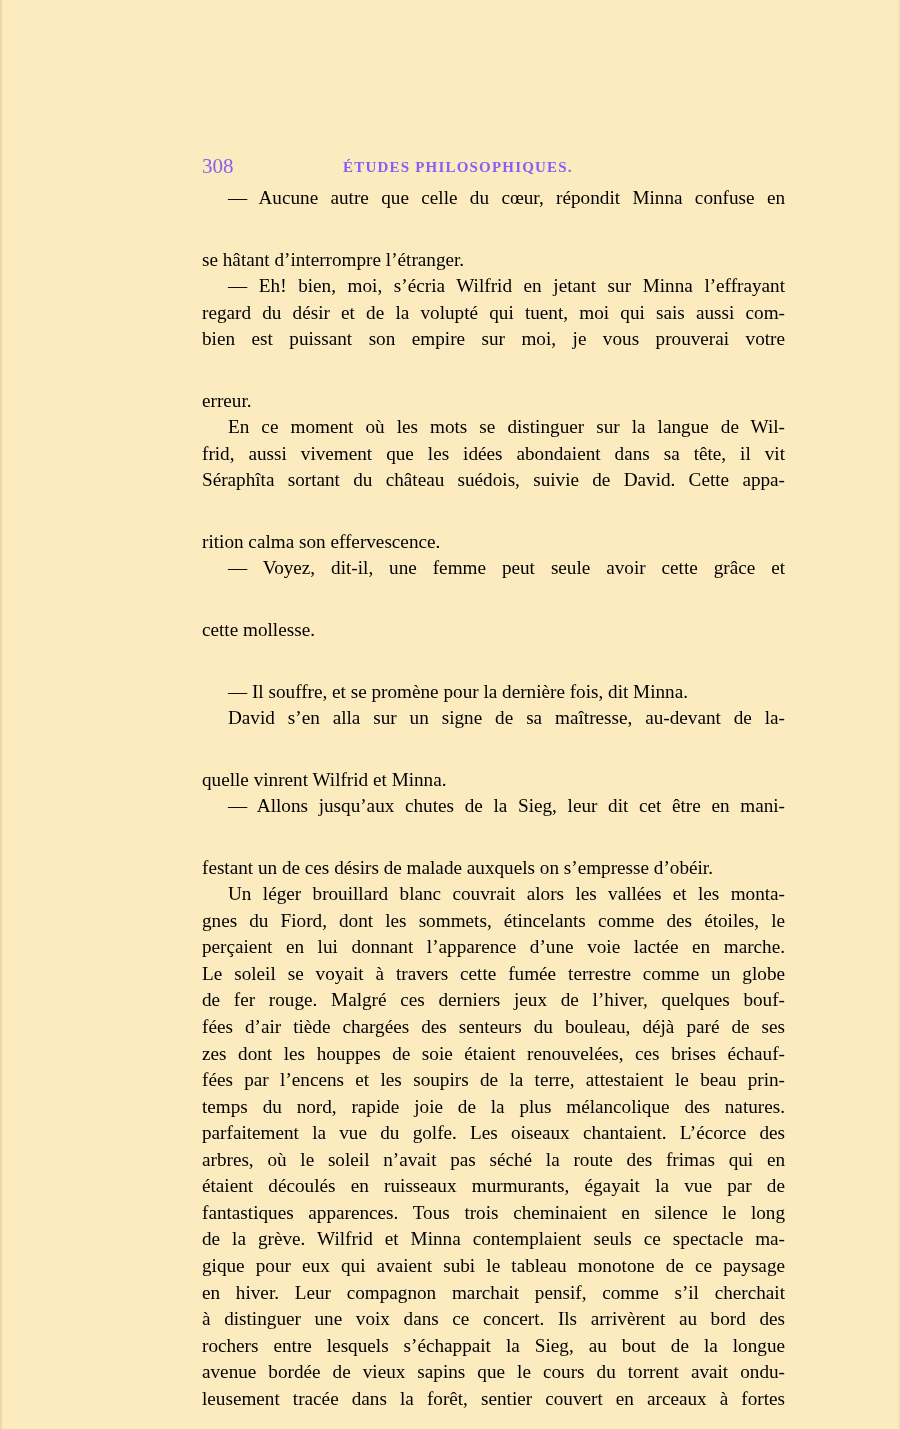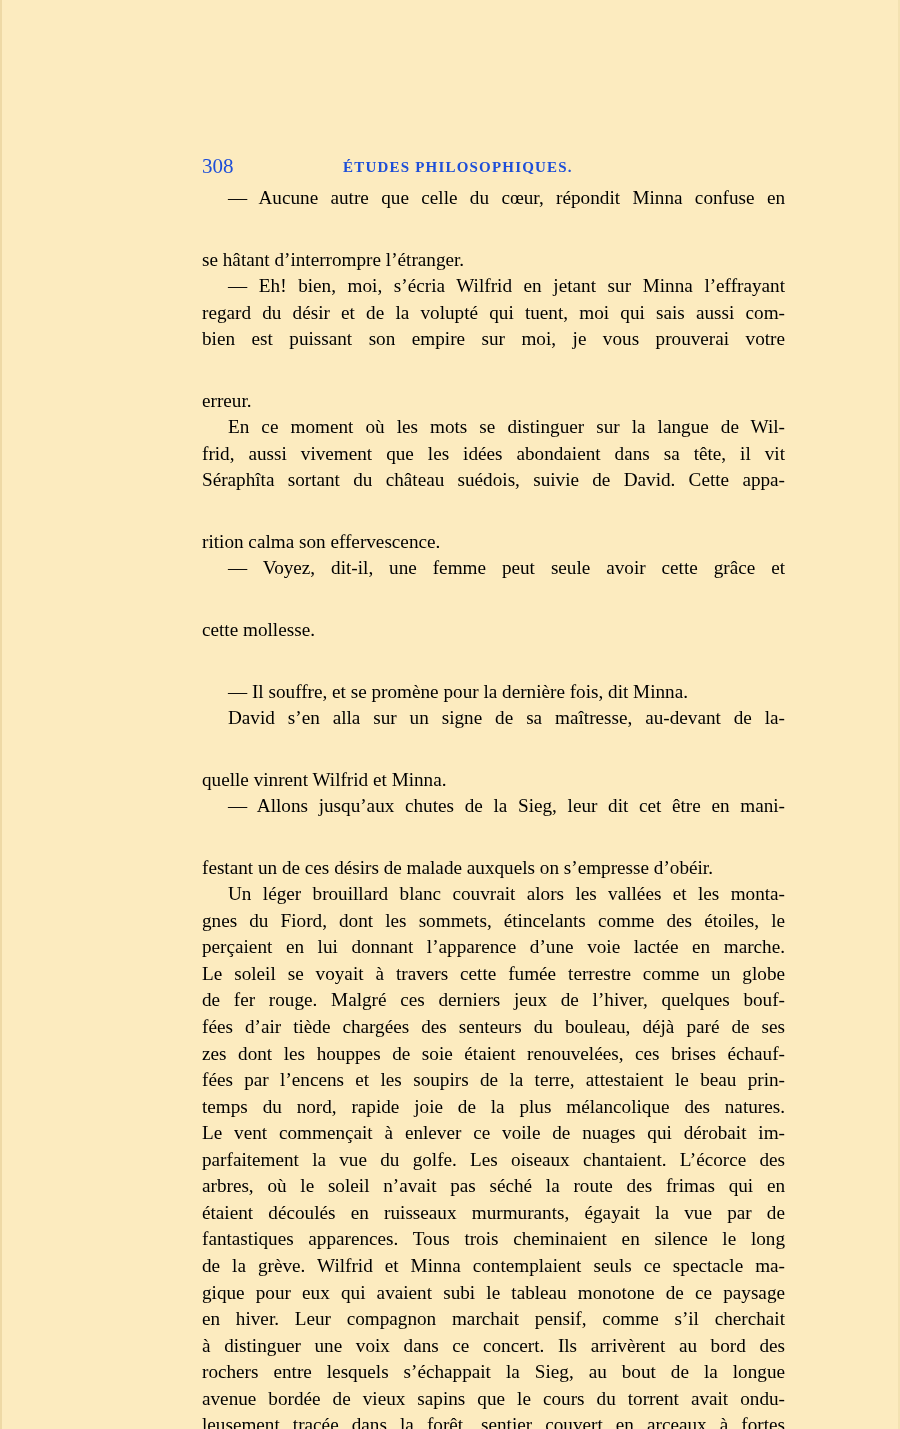--- a/index.html
+++ b/index.html
@@ -20,21 +20,21 @@
       background: #fcebbf;
       box-shadow: inset 2px 0 0 #eed9a6, inset -2px 0 0 #f3e2b2;
     }
     .header {
       position: absolute;
       left: 202px;
       top: 152px;
       width: 583px;
       height: 28px;
       font-family: "DejaVu Serif", "Liberation Serif", serif;
-      color: #1d4ed8;
+      color: #8b5cf6;
     }
     .page-number {
       position: absolute;
       left: 0;
       top: 0;
       font-size: 21px;
       line-height: 28px;
       font-family: "Liberation Serif", serif;
     }
     .running-head {
@@ -116,21 +116,20 @@
       <div>
         <span class="line indent">Un léger brouillard blanc couvrait alors les vallées et les monta-</span>
         <span class="line">gnes du Fiord, dont les sommets, étincelants comme des étoiles, le</span>
         <span class="line">perçaient en lui donnant l’apparence d’une voie lactée en marche.</span>
         <span class="line">Le soleil se voyait à travers cette fumée terrestre comme un globe</span>
         <span class="line">de fer rouge. Malgré ces derniers jeux de l’hiver, quelques bouf-</span>
         <span class="line">fées d’air tiède chargées des senteurs du bouleau, déjà paré de ses</span>
         <span class="line">zes dont les houppes de soie étaient renouvelées, ces brises échauf-</span>
         <span class="line">fées par l’encens et les soupirs de la terre, attestaient le beau prin-</span>
         <span class="line">temps du nord, rapide joie de la plus mélancolique des natures.</span>
-        <span class="line">Le vent commençait à enlever ce voile de nuages qui dérobait im-</span>
         <span class="line">parfaitement la vue du golfe. Les oiseaux chantaient. L’écorce des</span>
         <span class="line">arbres, où le soleil n’avait pas séché la route des frimas qui en</span>
         <span class="line">étaient découlés en ruisseaux murmurants, égayait la vue par de</span>
         <span class="line">fantastiques apparences. Tous trois cheminaient en silence le long</span>
         <span class="line">de la grève. Wilfrid et Minna contemplaient seuls ce spectacle ma-</span>
         <span class="line">gique pour eux qui avaient subi le tableau monotone de ce paysage</span>
         <span class="line">en hiver. Leur compagnon marchait pensif, comme s’il cherchait</span>
         <span class="line">à distinguer une voix dans ce concert. Ils arrivèrent au bord des</span>
         <span class="line">rochers entre lesquels s’échappait la Sieg, au bout de la longue</span>
         <span class="line">avenue bordée de vieux sapins que le cours du torrent avait ondu-</span>

